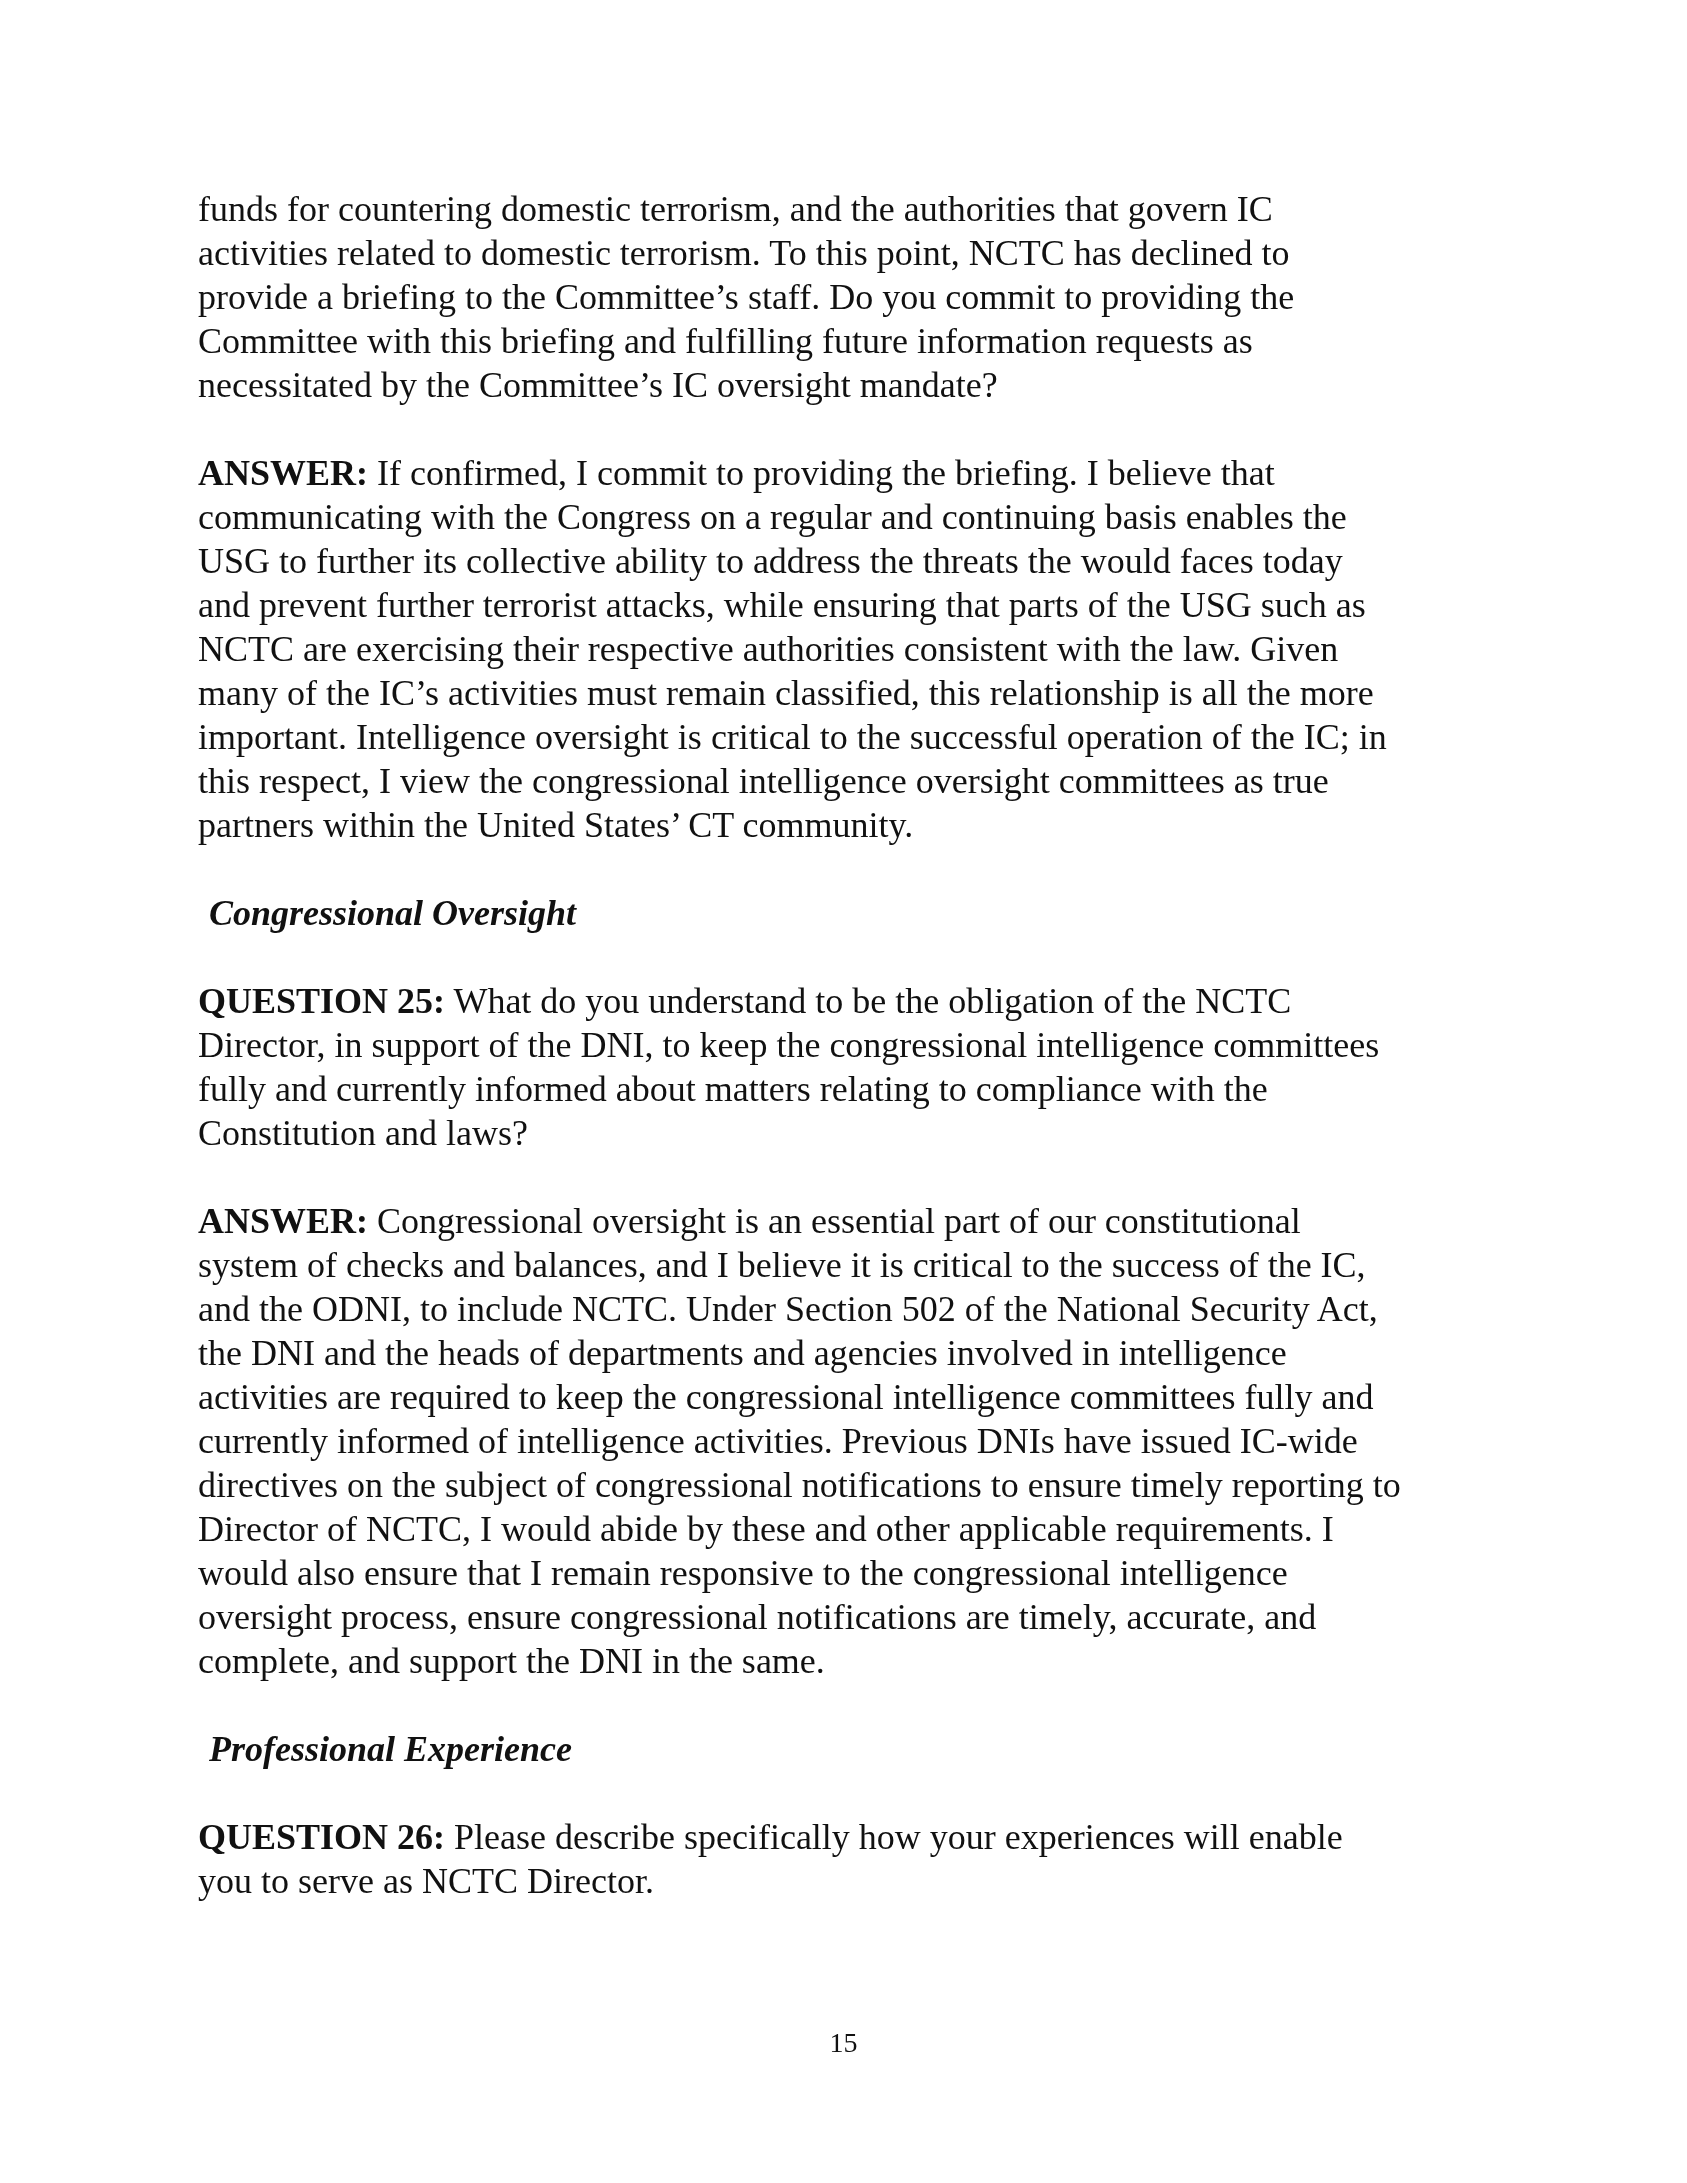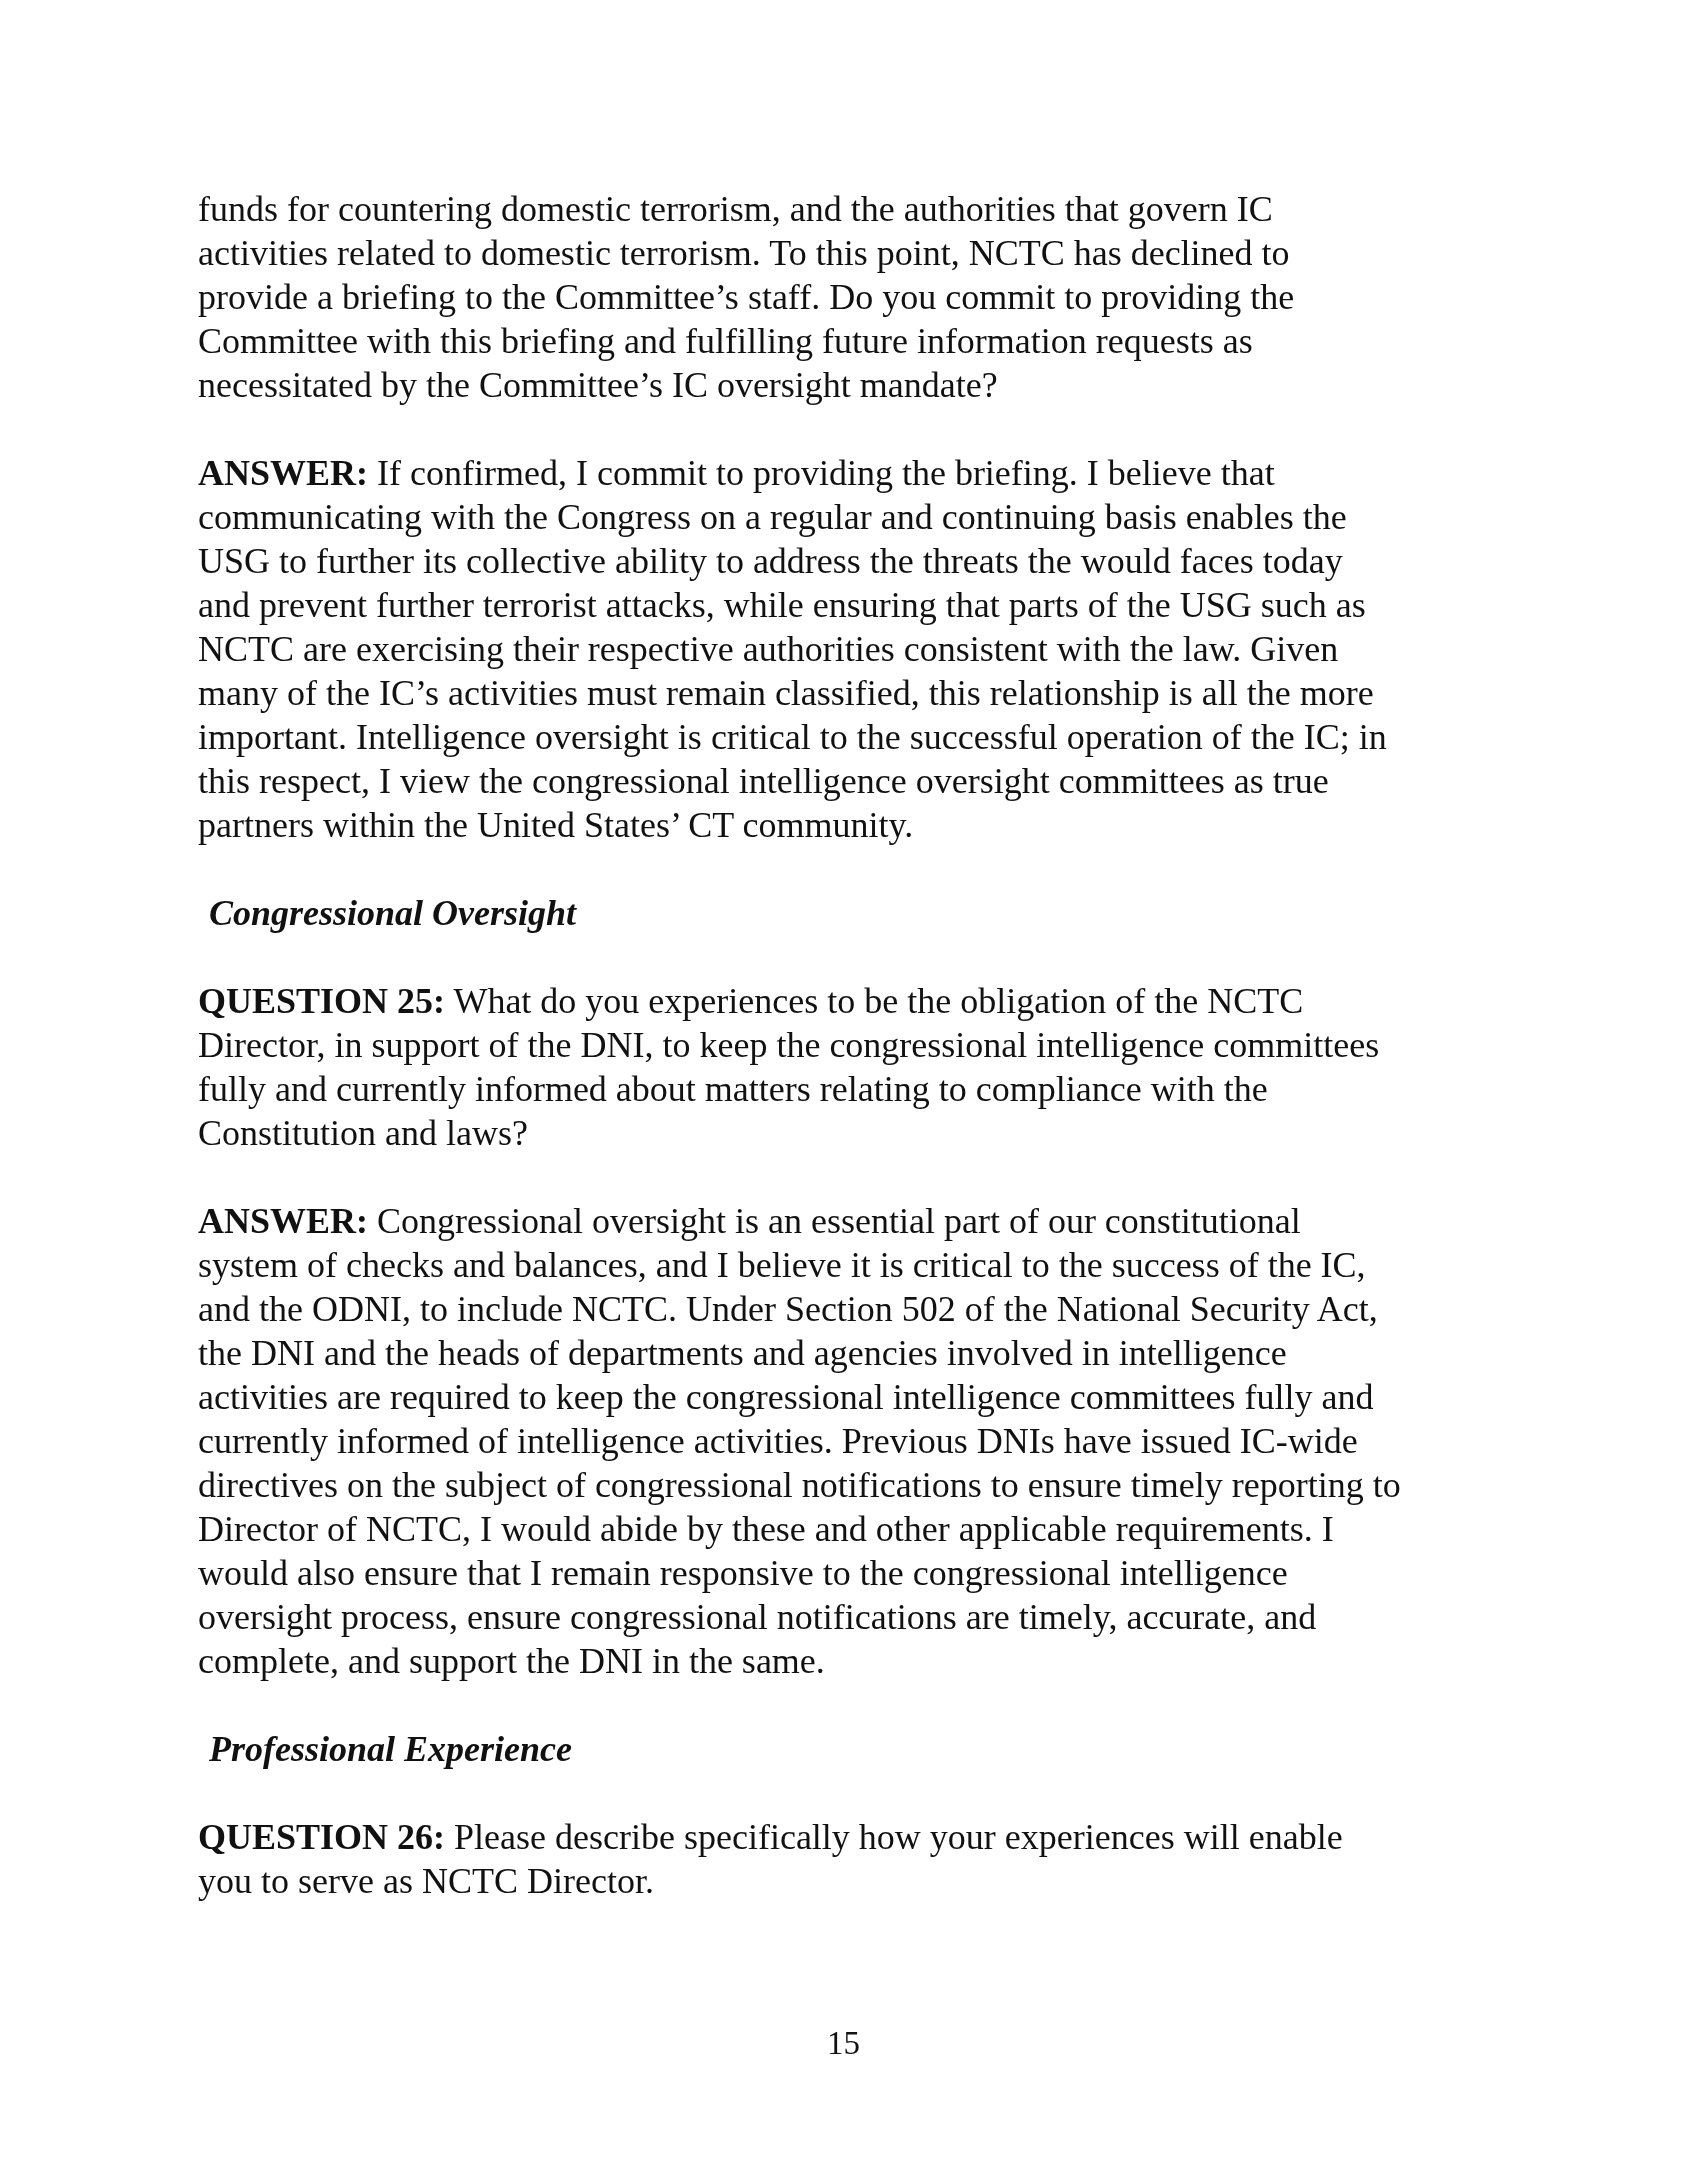--- a/index.html
+++ b/index.html
@@ -38,21 +38,21 @@
       font-style: italic;
       font-weight: bold;
       margin: 0 0 44px 11px;
     }
     .page-number {
       position: absolute;
       left: 0;
       width: 1687px;
       top: 2023px;
       text-align: center;
-      font-size: 33px;
+      font-size: 28px;
       line-height: 40px;
     }
   </style>
 </head>
 <body>
 
 <div class="page">
 
   <p class="para">
     <span class="line">funds for countering domestic terrorism, and the authorities that govern IC</span>
@@ -70,21 +70,21 @@
     <span class="line">NCTC are exercising their respective authorities consistent with the law. Given</span>
     <span class="line">many of the IC’s activities must remain classified, this relationship is all the more</span>
     <span class="line">important. Intelligence oversight is critical to the successful operation of the IC; in</span>
     <span class="line">this respect, I view the congressional intelligence oversight committees as true</span>
     <span class="line">partners within the United States’ CT community.</span>
   </p>
 
   <p class="section-heading">Congressional Oversight</p>
 
   <p class="para">
-    <span class="line"><span class="bold-label">QUESTION 25:</span><span> What do you experiences to be the obligation of the NCTC</span></span>
+    <span class="line"><span class="bold-label">QUESTION 25:</span><span> What do you understand to be the obligation of the NCTC</span></span>
     <span class="line">Director, in support of the DNI, to keep the congressional intelligence committees</span>
     <span class="line">fully and currently informed about matters relating to compliance with the</span>
     <span class="line">Constitution and laws?</span>
   </p>
 
   <p class="para">
     <span class="line"><span class="bold-label">ANSWER:</span><span> Congressional oversight is an essential part of our constitutional</span></span>
     <span class="line">system of checks and balances, and I believe it is critical to the success of the IC,</span>
     <span class="line">and the ODNI, to include NCTC. Under Section 502 of the National Security Act,</span>
     <span class="line">the DNI and the heads of departments and agencies involved in intelligence</span>

